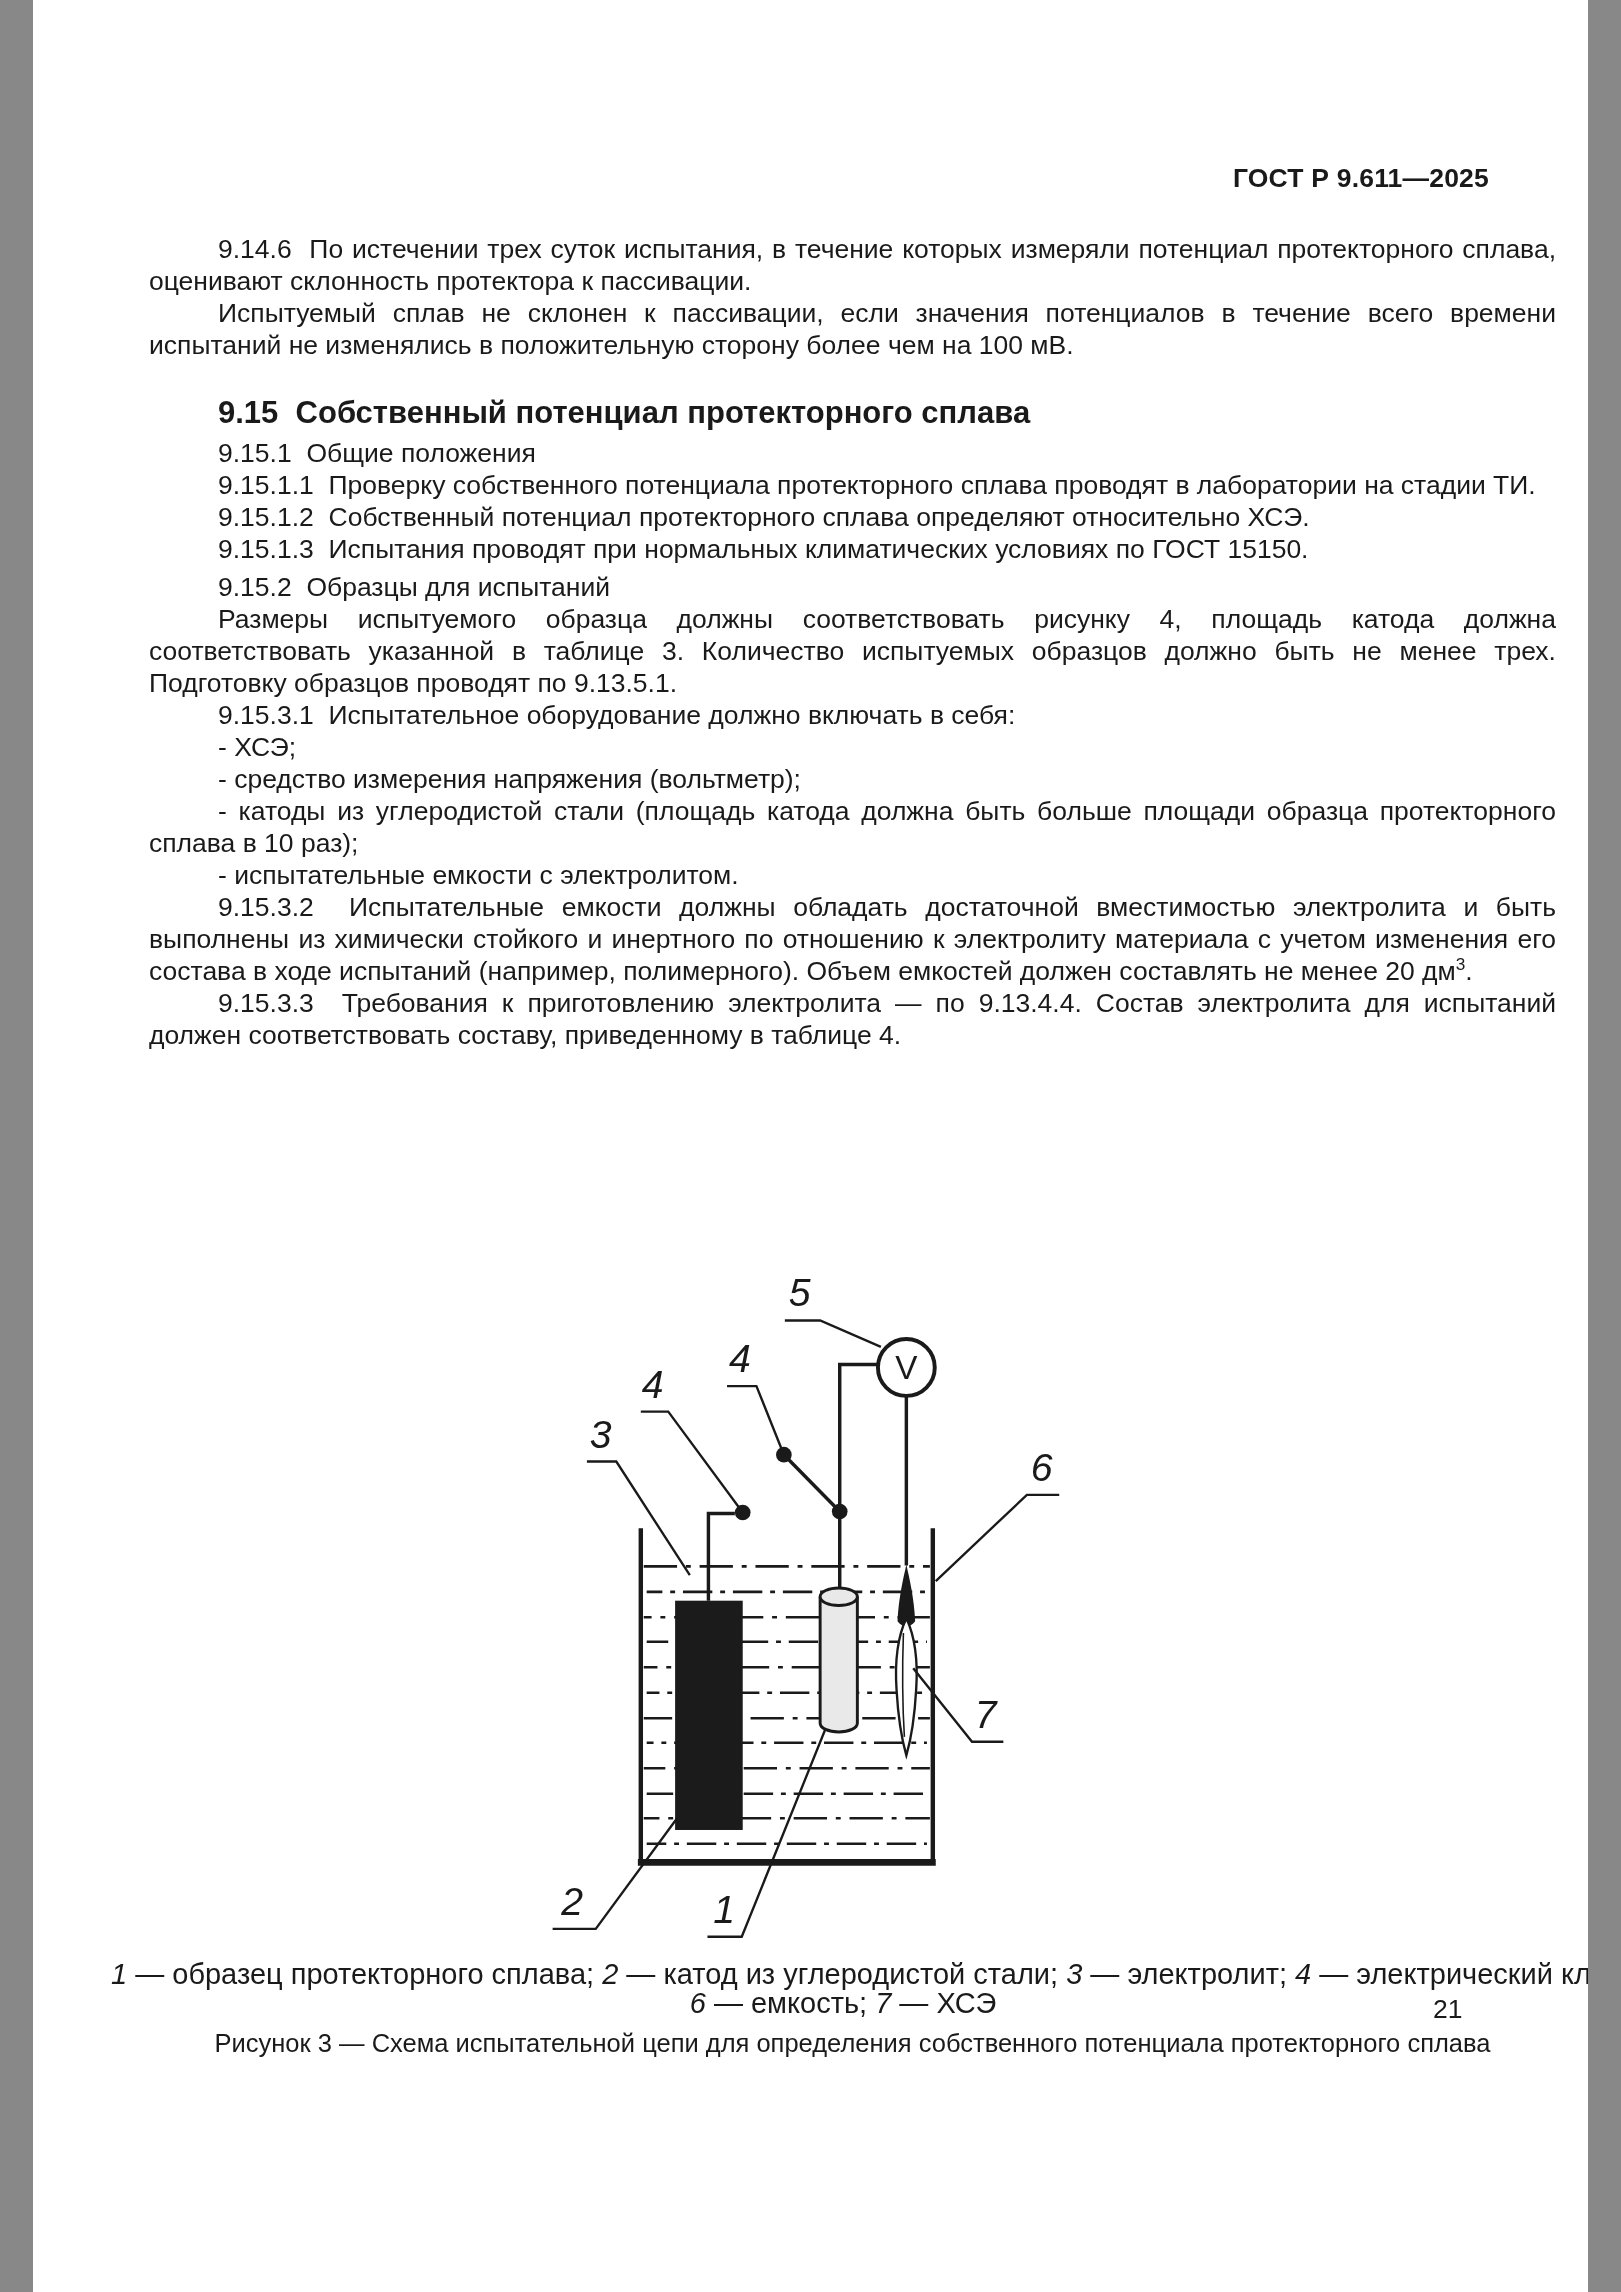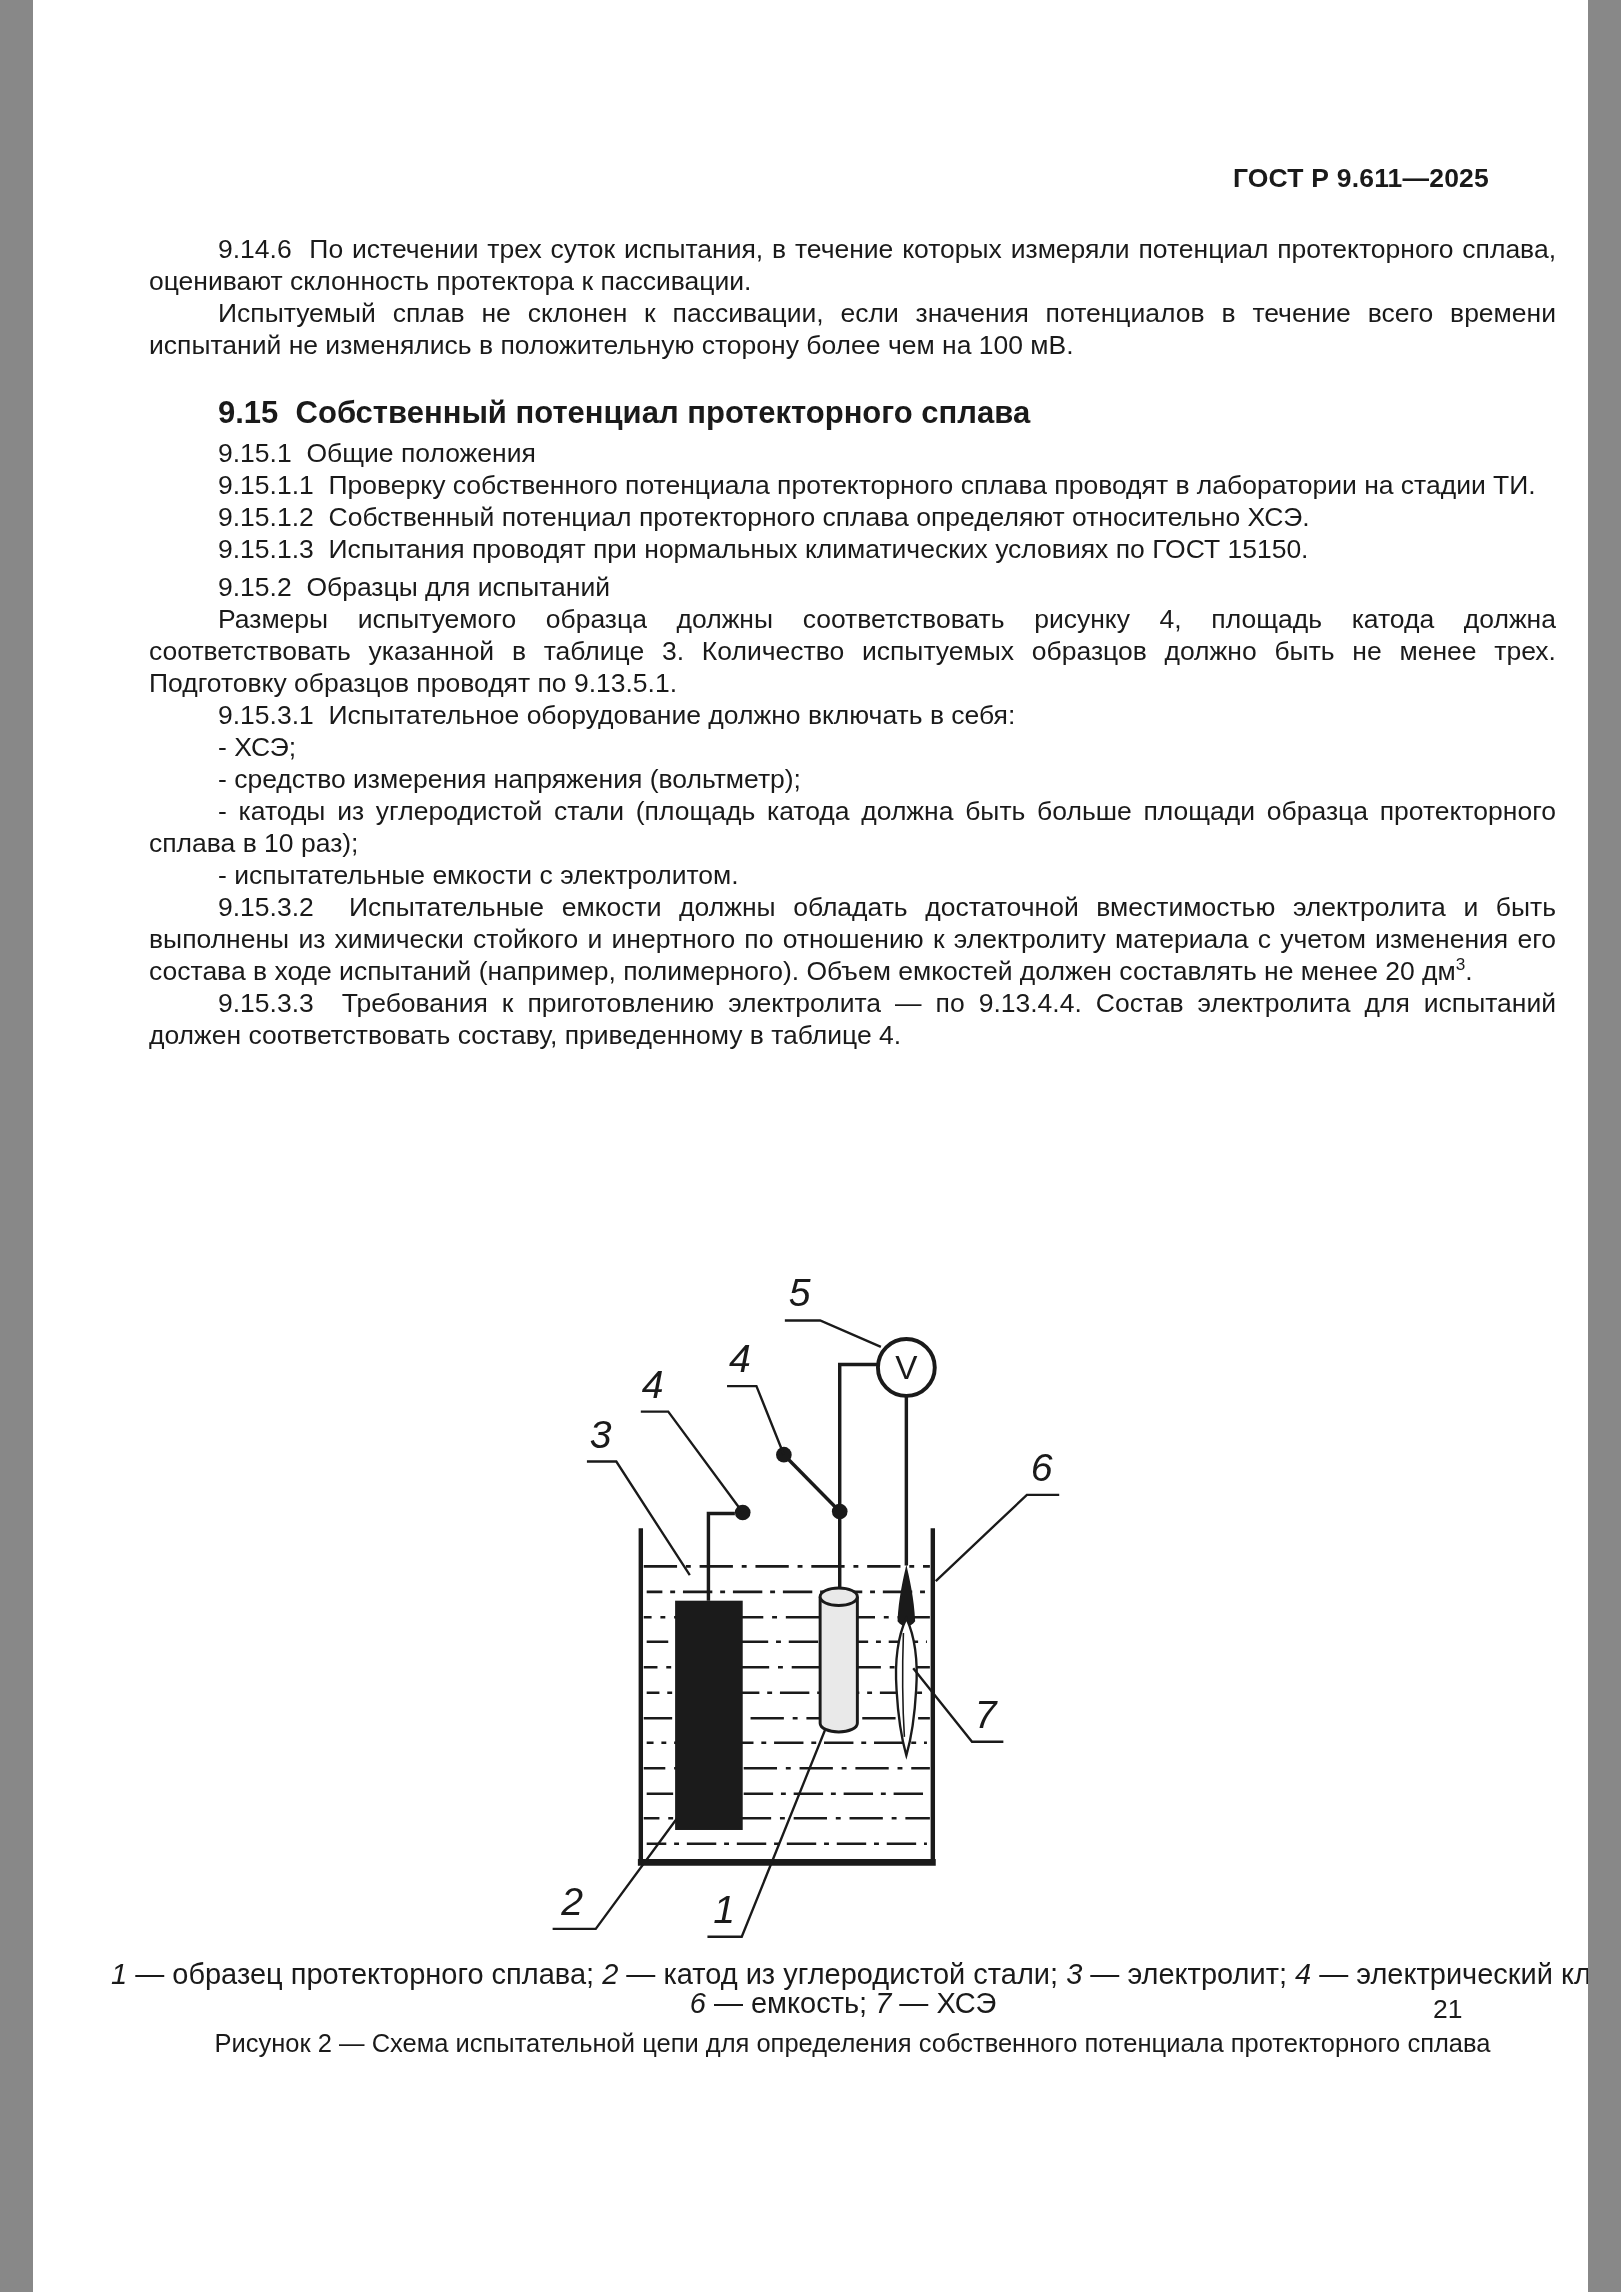--- a/index.html
+++ b/index.html
@@ -143,18 +143,18 @@
 
   <div class="legend">
     <div>
       <span><i>1</i><span> — образец протекторного сплава; </span></span><span><i>2</i><span> — катод из углеродистой стали; </span></span><span><i>3</i><span> — электролит; </span></span><span><i>4</i><span> — электрический ключ; </span></span><span><i>5</i><span> — вольтметр;</span></span>
     </div>
     <div>
       <span><i>6</i><span> — емкость; </span></span><span><i>7</i><span> — ХСЭ</span></span>
     </div>
   </div>
 
-  <div class="caption">Рисунок 2 — Схема испытательной цепи для определения собственного потенциала протекторного сплава</div>
+  <div class="caption">Рисунок 3 — Схема испытательной цепи для определения собственного потенциала протекторного сплава</div>
 
   <div class="pageno">21</div>
 
 </div>
 
 
 </body></html>

